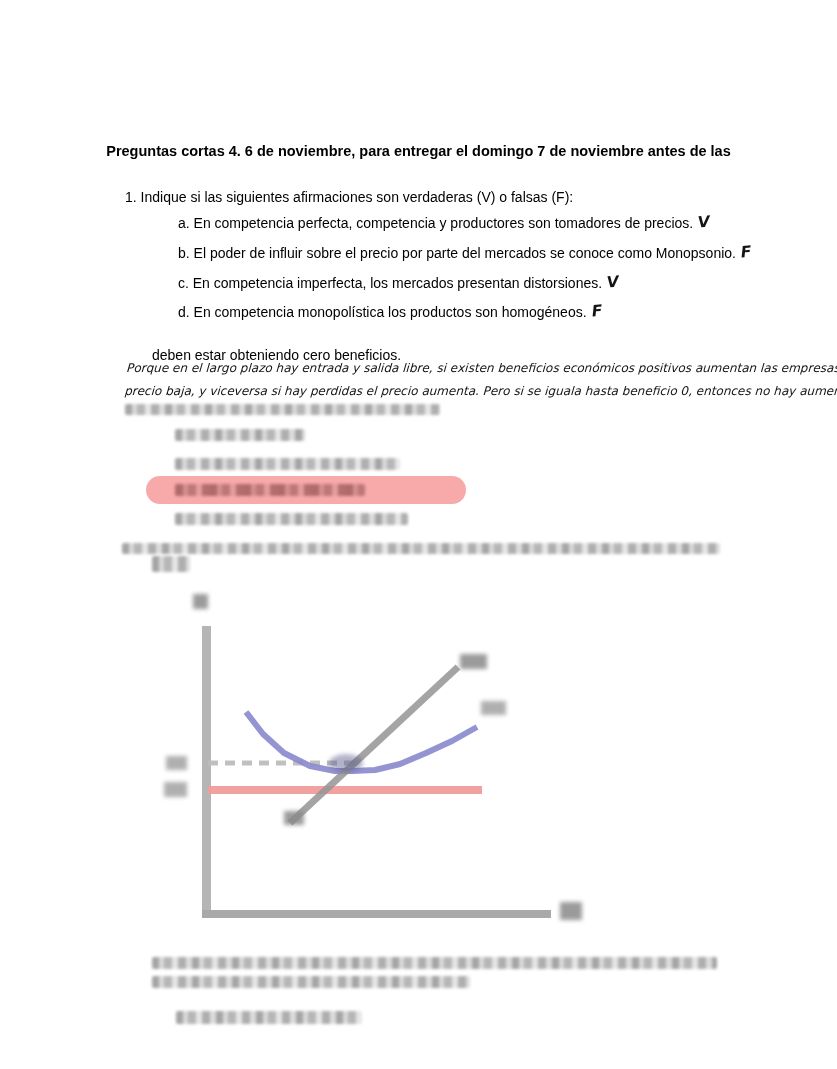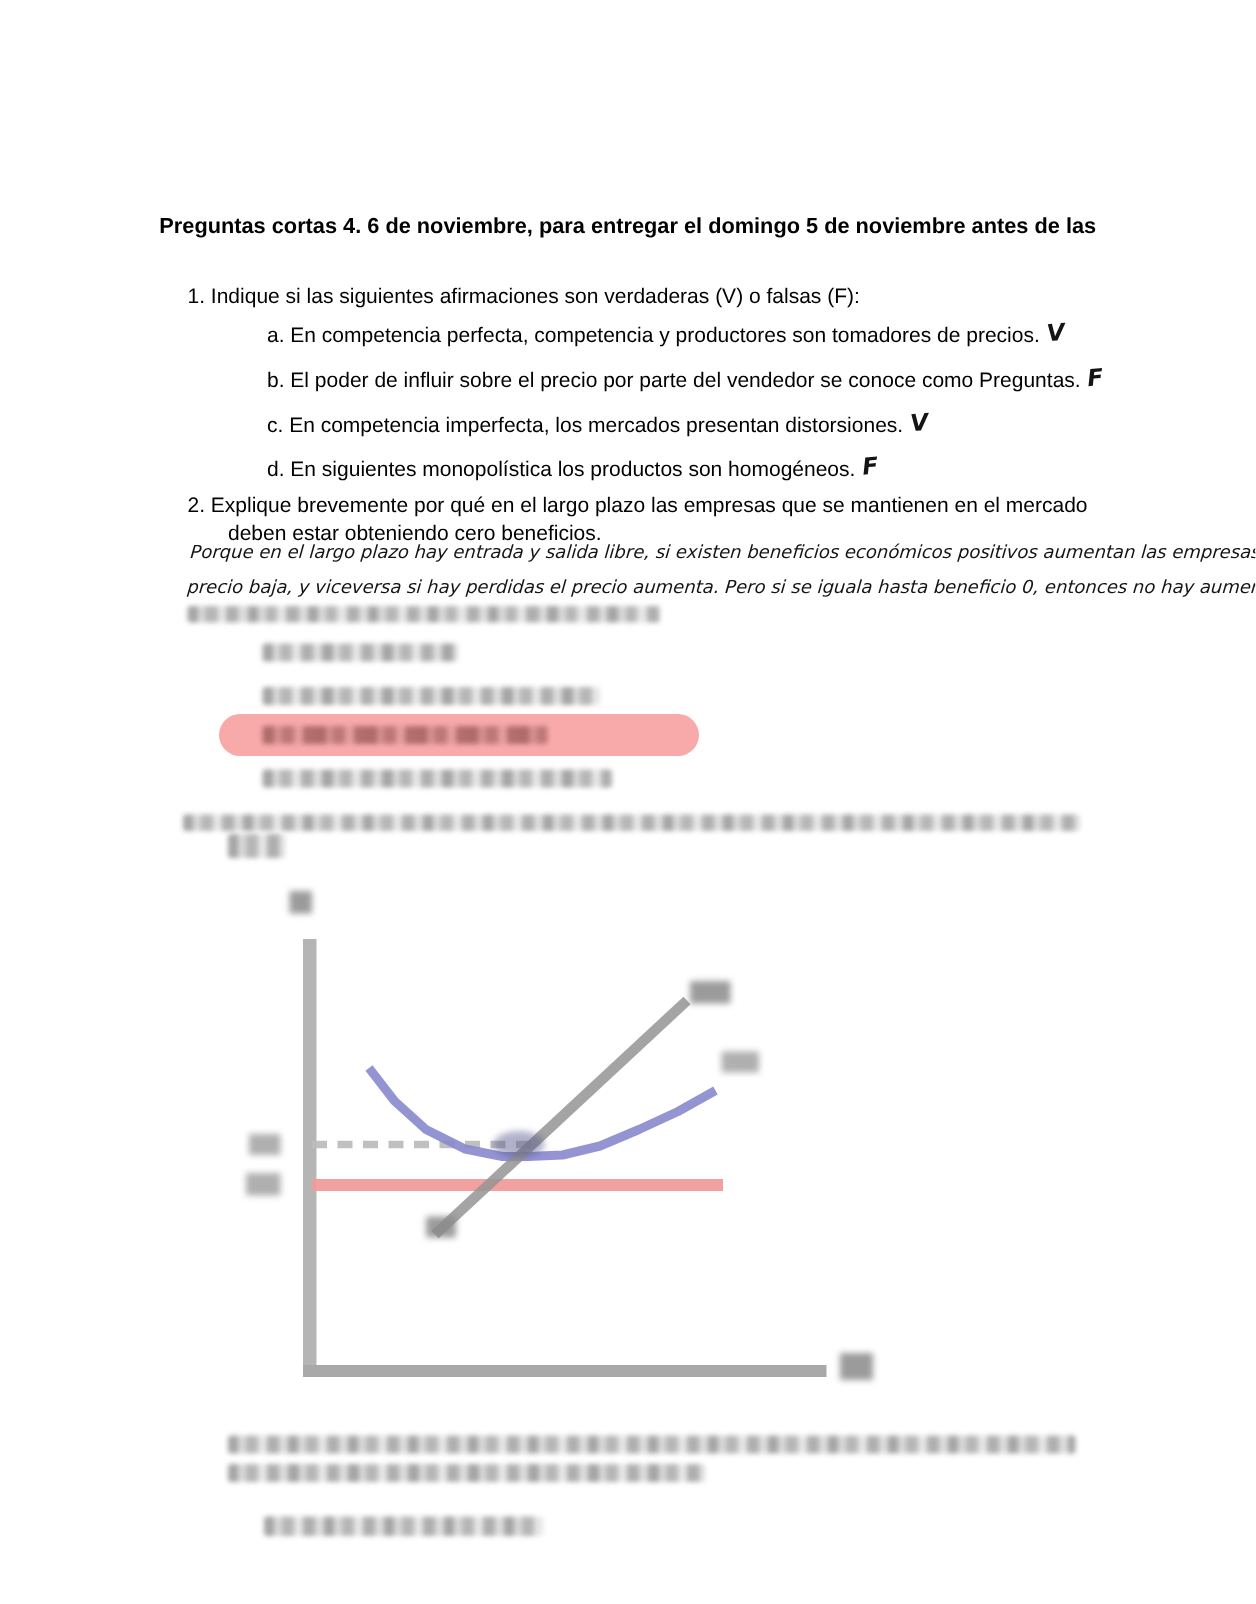--- a/index.html
+++ b/index.html
@@ -24,39 +24,38 @@
   .chart{position:absolute;left:160px;top:590px;}
   .svg-blob{fill:#a2a2a2;opacity:.85;filter:blur(2.2px);}
   .svg-blob.dark{fill:#8a8a8a;}
 </style>
 </head>
 <body>
 
 <div class="page">
 
   <div class="title">
-    <div>Preguntas cortas 4. 6 de noviembre, para entregar el domingo 5 de noviembre antes de las</div>
+    <div>Preguntas cortas 4. 6 de noviembre, para entregar el domingo 7 de noviembre antes de las</div>
   </div>
 
   <div class="body-text" style="left:125px;top:188px;">1. Indique si las siguientes afirmaciones son verdaderas (V) o falsas (F):</div>
 
   <div class="body-text" style="left:178px;top:214px;">
     <span>a. En competencia perfecta, competencia y productores son tomadores de precios.</span><span class="hw mark">V</span>
   </div>
   <div class="body-text" style="left:178px;top:244px;">
-    <span>b. El poder de influir sobre el precio por parte del vendedor se conoce como Preguntas.</span><span class="hw mark">F</span>
+    <span>b. El poder de influir sobre el precio por parte del mercados se conoce como Monopsonio.</span><span class="hw mark">F</span>
   </div>
   <div class="body-text" style="left:178px;top:274px;">
     <span>c. En competencia imperfecta, los mercados presentan distorsiones.</span><span class="hw mark">V</span>
   </div>
   <div class="body-text" style="left:178px;top:303px;">
-    <span>d. En siguientes monopolística los productos son homogéneos.</span><span class="hw mark">F</span>
+    <span>d. En competencia monopolística los productos son homogéneos.</span><span class="hw mark">F</span>
   </div>
 
-  <div class="body-text" style="left:125px;top:327px;">2. Explique brevemente por qué en el largo plazo las empresas que se mantienen en el mercado</div>
   <div class="body-text" style="left:152px;top:346px;">deben estar obteniendo cero beneficios.</div>
 
   <div class="hw-block hw">
     <div>Porque en el largo plazo hay entrada y salida libre, si existen beneficios económicos positivos aumentan las empresas y el</div>
     <div>precio baja, y viceversa si hay perdidas el precio aumenta. Pero si se iguala hasta beneficio 0, entonces no hay aumento, ni disminución.</div>
   </div>
 
   <div class="rbar" style="left:125px;top:404px;width:315px;height:11px;"></div>
   <div class="rbar" style="left:175px;top:429px;width:130px;height:12px;"></div>
   <div class="rbar" style="left:175px;top:458px;width:225px;height:12px;"></div>

